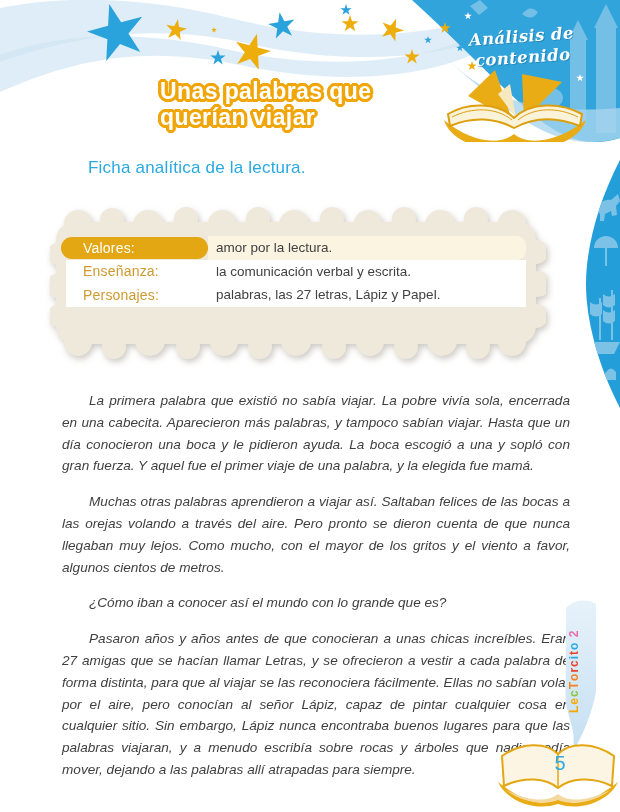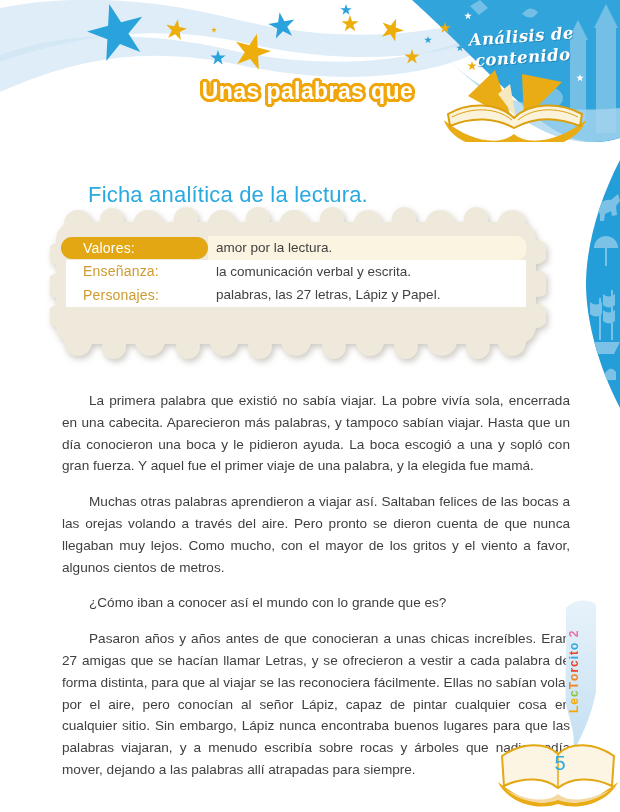--- a/index.html
+++ b/index.html
@@ -15,36 +15,36 @@
   .badge{
     position:absolute;left:452px;top:26px;width:140px;
     text-align:center;color:#ffffff;
     font-family:"DejaVu Serif",serif;font-style:italic;font-weight:bold;
     font-size:16.5px;line-height:21px;transform:rotate(-4deg);
     text-shadow:1px 1px 0 rgba(23,112,160,.55);
     letter-spacing:.4px;
   }
 
   .main-title{
-    position:absolute;left:160px;top:78px;width:295px;text-align:center;
+    position:absolute;left:160px;top:78px;width:295px;
     font-size:23px;font-weight:bold;line-height:26px;color:#ffffff;
     letter-spacing:.4px;
   }
   .main-title span{display:block;}
   .outline-gold{
     text-shadow:
       3px 0 0 #F0A60A,-3px 0 0 #F0A60A,0 3px 0 #F0A60A,0 -3px 0 #F0A60A,
       2px 2px 0 #F0A60A,-2px 2px 0 #F0A60A,2px -2px 0 #F0A60A,-2px -2px 0 #F0A60A,
       3px 1px 0 #F0A60A,-3px 1px 0 #F0A60A,3px -1px 0 #F0A60A,-3px -1px 0 #F0A60A,
       1px 3px 0 #F0A60A,-1px 3px 0 #F0A60A,1px -3px 0 #F0A60A,-1px -3px 0 #F0A60A;
   }
 
   .section-heading{
     position:absolute;left:88px;top:158px;
-    font-size:22px;color:#29A9E0;letter-spacing:.2px;margin-top:24px;
+    font-size:17px;color:#29A9E0;letter-spacing:.2px;
   }
 
   
   .card{position:absolute;left:58px;top:210px;width:480px;height:152px;}
   .card .cloud{position:absolute;left:-8px;top:-6px;filter:drop-shadow(2px 3px 3px rgba(90,80,60,.30));}
   .rows{position:absolute;left:8px;top:26px;width:460px;}
   .row{display:flex;align-items:center;height:23.5px;}
   .row.even{background:#ffffff;}
   .row-label{
     width:142px;flex:none;font-size:14px;line-height:22px;
@@ -59,21 +59,21 @@
     flex:1;font-size:13.5px;color:#414141;padding-left:8px;height:23.5px;
     line-height:23.5px;white-space:nowrap;
   }
   .row.odd .row-value{background:#FBF4E1;border-radius:0 9px 9px 0;}
 
   
   .story{
     position:absolute;left:62px;top:390px;width:508px;
     font-size:13.6px;line-height:21.8px;color:#3F3F3F;text-align:justify;
   }
-  .story p{margin:0 0 14px 0;text-indent:27px;}
+  .story p{margin:0 0 14px 0;text-indent:27px;font-style:italic;}
 
   
   .crescent{position:absolute;right:0;top:158px;}
   .ribbon{position:absolute;left:560px;top:596px;}
   .ribbon-label{
     position:absolute;left:567px;top:612px;height:118px;width:26px;
     writing-mode:vertical-rl;transform:rotate(180deg);
     font-size:12px;font-weight:bold;letter-spacing:1px;text-align:center;
   }
   .bottom-book{position:absolute;left:496px;top:734px;}
@@ -134,20 +134,21 @@
     <path d="M12,55 C32,45 56,45 72,58 M138,55 C118,45 94,45 78,58" fill="none" stroke="#DC9F0D" stroke-width="1"></path>
   </svg>
 
   <div class="badge">
     <span>Análisis de</span><br>
     <span>contenido</span>
   </div>
 
   <div class="main-title outline-gold">
     <span>Unas palabras que</span>
+    <span>querían viajar</span>
   </div>
 
   <div class="section-heading">Ficha analítica de la lectura.</div>
 
   <div class="card">
     <svg class="cloud" width="496" height="160" viewBox="0 0 496 160">
       <g fill="#EFE9DC">
         <rect x="6" y="18" width="480" height="122" rx="18"></rect>
         <circle cx="28" cy="20" r="14"></circle>
           <circle cx="62" cy="16" r="12"></circle>

